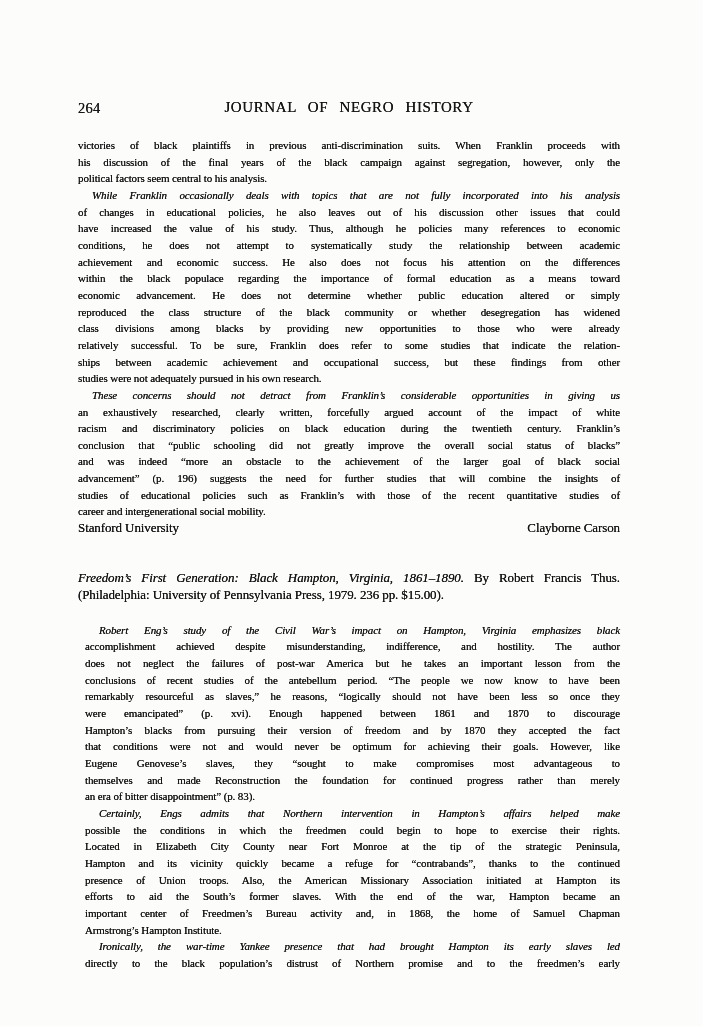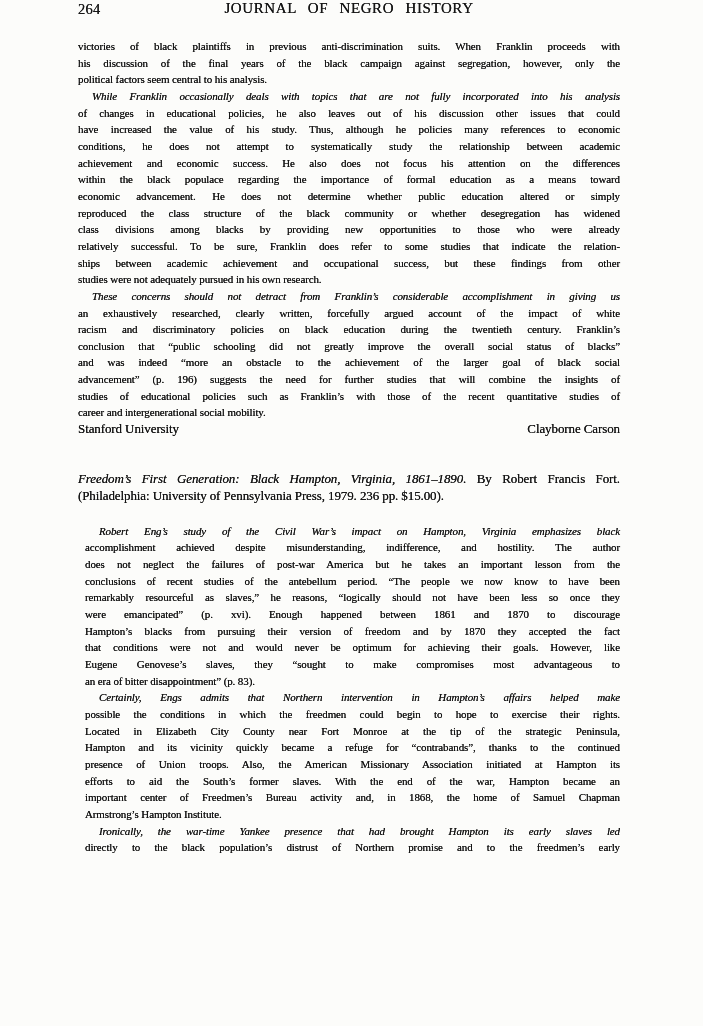--- a/index.html
+++ b/index.html
@@ -4,20 +4,21 @@
 <style>
   html, body { margin: 0; padding: 0; }
   body { background: #ffffff; }
 
   .page {
     position: relative;
     width: 703px;
     height: 1026px;
     background: #fcfcfa;
     box-sizing: border-box;
+    padding-top: 99px;
     overflow: hidden;
     font-family: "Liberation Serif", "DejaVu Serif", serif;
     color: #161616;
     text-shadow: 0 0 0.45px currentColor; 
   }
 
   .col {
     margin-left: 78px;
     width: 542px;
   }
@@ -104,57 +105,58 @@
           <div class="tline">achievement and economic success. He also does not focus his attention on the differences</div>
           <div class="tline">within the black populace regarding the importance of formal education as a means toward</div>
           <div class="tline">economic advancement. He does not determine whether public education altered or simply</div>
           <div class="tline">reproduced the class structure of the black community or whether desegregation has widened</div>
           <div class="tline">class divisions among blacks by providing new opportunities to those who were already</div>
           <div class="tline">relatively successful. To be sure, Franklin does refer to some studies that indicate the relation-</div>
           <div class="tline">ships between academic achievement and occupational success, but these findings from other</div>
           <div class="tline lastline">studies were not adequately pursued in his own research.</div>
         </div>
         <div class="para indent">
-          <div class="tline">These concerns should not detract from Franklin’s considerable accomplishment in giving us</div>
+          <div class="tline">These concerns should not detract from Franklin’s considerable opportunities in giving us</div>
           <div class="tline">an exhaustively researched, clearly written, forcefully argued account of the impact of white</div>
           <div class="tline">racism and discriminatory policies on black education during the twentieth century. Franklin’s</div>
           <div class="tline">conclusion that “public schooling did not greatly improve the overall social status of blacks”</div>
           <div class="tline">and was indeed “more an obstacle to the achievement of the larger goal of black social</div>
           <div class="tline">advancement” (p. 196) suggests the need for further studies that will combine the insights of</div>
           <div class="tline">studies of educational policies such as Franklin’s with those of the recent quantitative studies of</div>
           <div class="tline lastline">career and intergenerational social mobility.</div>
         </div>
       </div>
 
     <div class="signature">
       <span>Stanford University</span>
       <span>Clayborne Carson</span>
     </div>
 
     <div class="citation">
       <div class="cit-line just">
         <span class="italic">Freedom’s First Generation: Black Hampton, Virginia, 1861–1890.</span>
-        <span>By Robert Francis Fort.</span>
+        <span>By Robert Francis Thus.</span>
       </div>
       <div class="cit-line">
         <span>(Philadelphia: University of Pennsylvania Press, 1979. 236 pp. $15.00).</span>
       </div>
     </div>
 
     <div class="body-text second">
         <div class="para indent">
           <div class="tline">Robert Eng’s study of the Civil War’s impact on Hampton, Virginia emphasizes black</div>
           <div class="tline">accomplishment achieved despite misunderstanding, indifference, and hostility. The author</div>
           <div class="tline">does not neglect the failures of post-war America but he takes an important lesson from the</div>
           <div class="tline">conclusions of recent studies of the antebellum period. “The people we now know to have been</div>
           <div class="tline">remarkably resourceful as slaves,” he reasons, “logically should not have been less so once they</div>
           <div class="tline">were emancipated” (p. xvi). Enough happened between 1861 and 1870 to discourage</div>
           <div class="tline">Hampton’s blacks from pursuing their version of freedom and by 1870 they accepted the fact</div>
           <div class="tline">that conditions were not and would never be optimum for achieving their goals. However, like</div>
           <div class="tline">Eugene Genovese’s slaves, they “sought to make compromises most advantageous to</div>
+          <div class="tline">themselves and made Reconstruction the foundation for continued progress rather than merely</div>
           <div class="tline lastline">an era of bitter disappointment” (p. 83).</div>
         </div>
         <div class="para indent">
           <div class="tline">Certainly, Engs admits that Northern intervention in Hampton’s affairs helped make</div>
           <div class="tline">possible the conditions in which the freedmen could begin to hope to exercise their rights.</div>
           <div class="tline">Located in Elizabeth City County near Fort Monroe at the tip of the strategic Peninsula,</div>
           <div class="tline">Hampton and its vicinity quickly became a refuge for “contrabands”, thanks to the continued</div>
           <div class="tline">presence of Union troops. Also, the American Missionary Association initiated at Hampton its</div>
           <div class="tline">efforts to aid the South’s former slaves. With the end of the war, Hampton became an</div>
           <div class="tline">important center of Freedmen’s Bureau activity and, in 1868, the home of Samuel Chapman</div>

